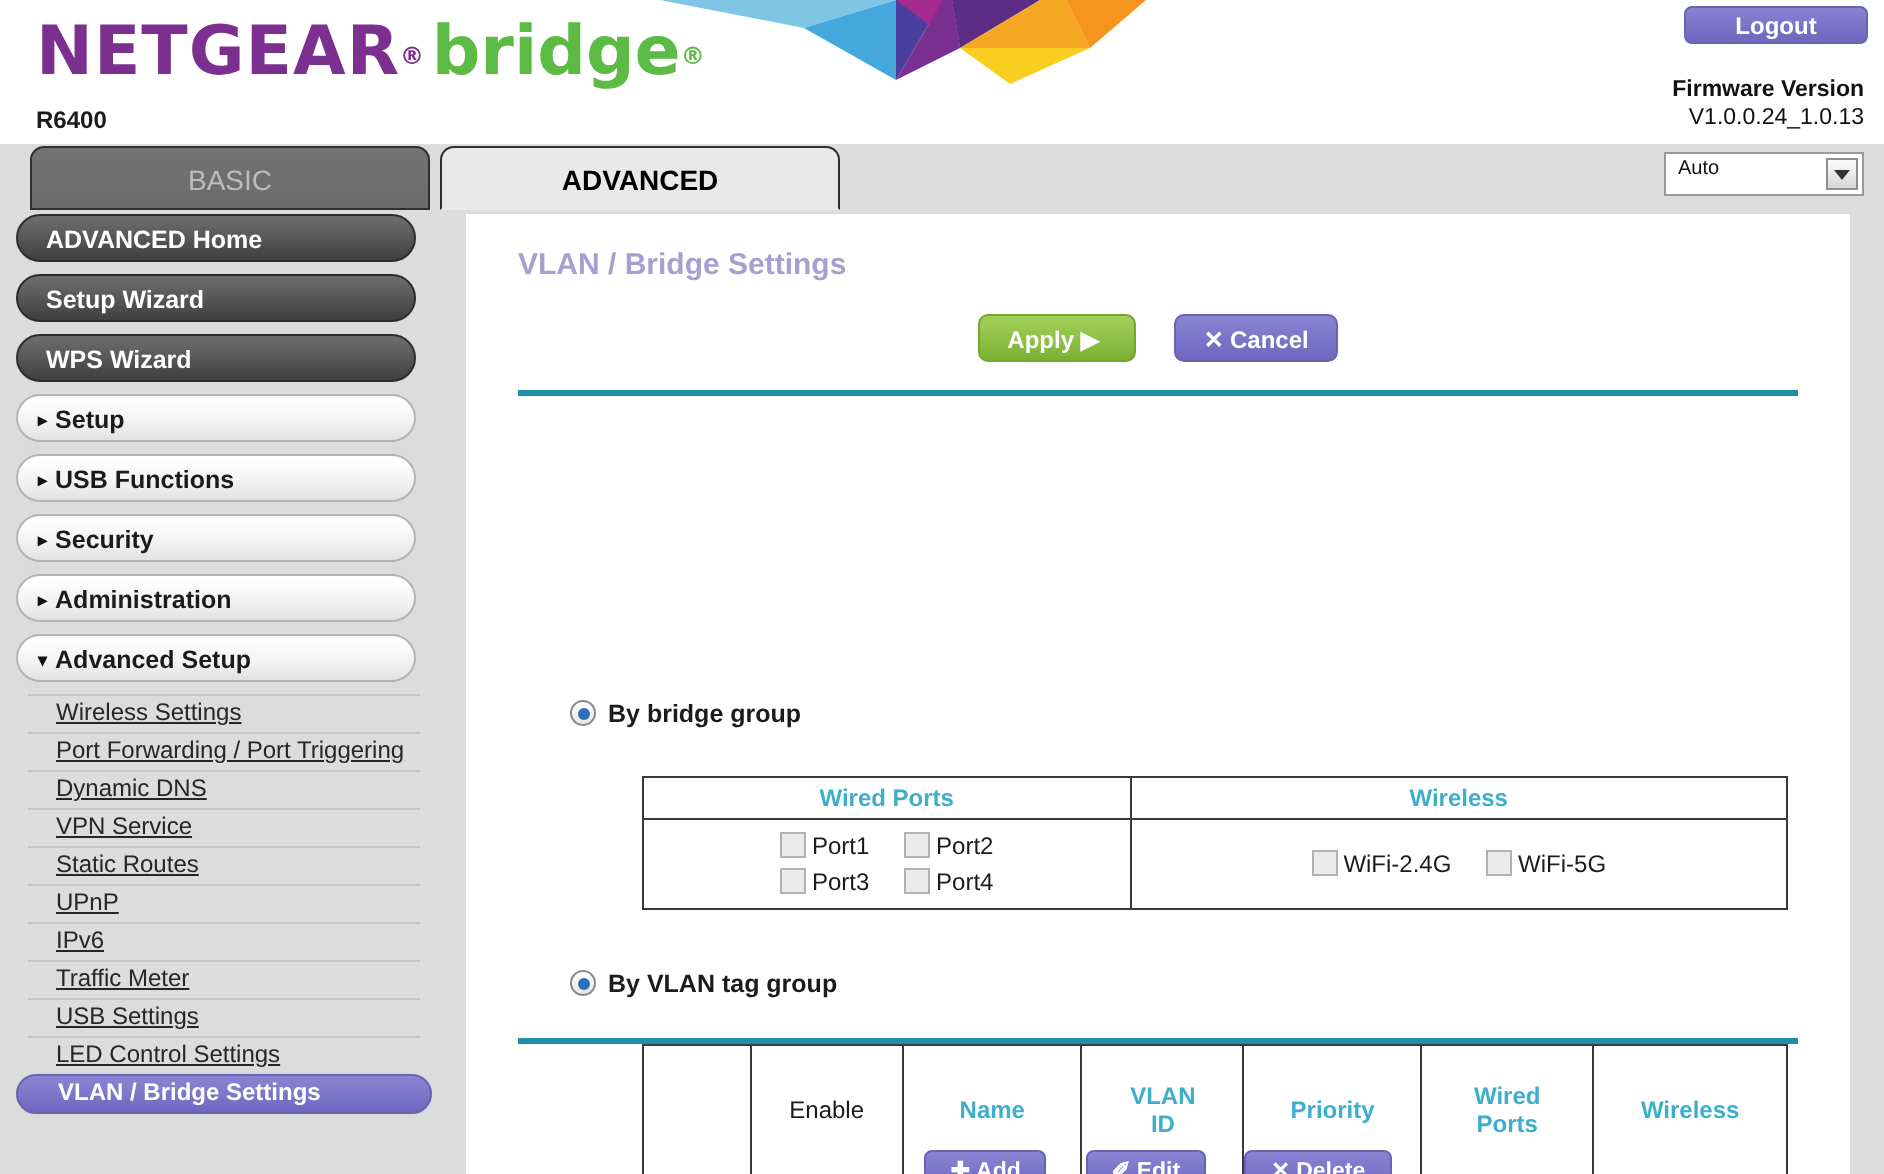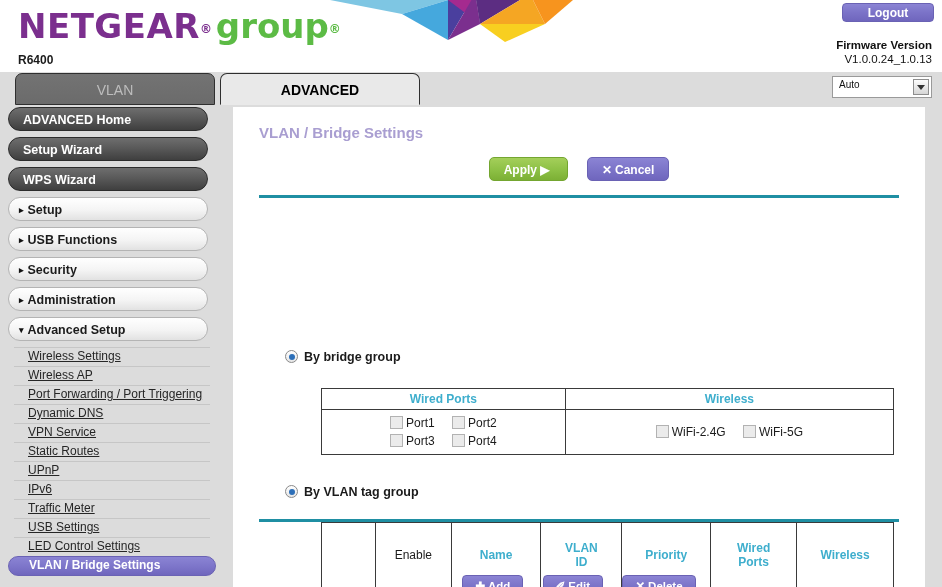--- a/index.html
+++ b/index.html
@@ -497,21 +497,21 @@
     cursor: pointer;
   }
   .gi { margin-right: 3px; font-weight: bold; }
 </style>
 </head>
 <body>
 
 <div class="header">
   <div class="brand">
     <span class="brand-netgear">NETGEAR</span><span class="brand-netgear reg">®</span>
-    <span class="brand-genie">group</span><span class="brand-genie reg">®</span>
+    <span class="brand-genie">bridge</span><span class="brand-genie reg">®</span>
   </div>
 
   <svg class="poly" viewBox="0 0 250 60" preserveAspectRatio="none">
     <polygon points="0,6 118,6 72,20" fill="#7ec6e3"></polygon>
     <polygon points="118,6 72,20 118,46" fill="#45a8dd"></polygon>
     <polygon points="118,6 118,46 145,0" fill="#4a3f9e"></polygon>
     <polygon points="118,6 145,0 150,30" fill="#a52a8f"></polygon>
     <polygon points="118,46 150,30 145,0" fill="#7b2f8e"></polygon>
     <polygon points="150,30 145,0 200,0" fill="#5c2d82"></polygon>
     <polygon points="150,30 200,0 215,30" fill="#f5a623"></polygon>
@@ -528,21 +528,21 @@
     <div class="fw-value">V1.0.0.24_1.0.13</div>
   </div>
 </div>
 
 <div class="lang-select">
   <span class="lang-value">Auto</span>
   <span class="lang-arrow"></span>
 </div>
 
 <div class="tabbar">
-  <div class="tab tab-basic">VLAN</div>
+  <div class="tab tab-basic">BASIC</div>
   <div class="tab tab-advanced">ADVANCED</div>
 </div>
 
 <div class="page">
 
   <div class="sidebar">
     <div class="nav-btn dark">ADVANCED Home</div>
     <div class="nav-btn dark">Setup Wizard</div>
     <div class="nav-btn dark">WPS Wizard</div>
 
@@ -557,21 +557,20 @@
     </div>
     <div class="nav-btn light">
       <span class="caret">▸</span><span>Administration</span>
     </div>
     <div class="nav-btn light">
       <span class="caret">▾</span><span>Advanced Setup</span>
     </div>
 
     <div class="submenu">
       <div class="sub-item"><span>Wireless Settings</span></div>
-      <div class="sub-item"><span>Wireless AP</span></div>
       <div class="sub-item"><span>Port Forwarding / Port Triggering</span></div>
       <div class="sub-item"><span>Dynamic DNS</span></div>
       <div class="sub-item"><span>VPN Service</span></div>
       <div class="sub-item"><span>Static Routes</span></div>
       <div class="sub-item"><span>UPnP</span></div>
       <div class="sub-item"><span>IPv6</span></div>
       <div class="sub-item"><span>Traffic Meter</span></div>
       <div class="sub-item"><span>USB Settings</span></div>
       <div class="sub-item"><span>LED Control Settings</span></div>
       <div class="sub-item active"><span>VLAN / Bridge Settings</span></div>

